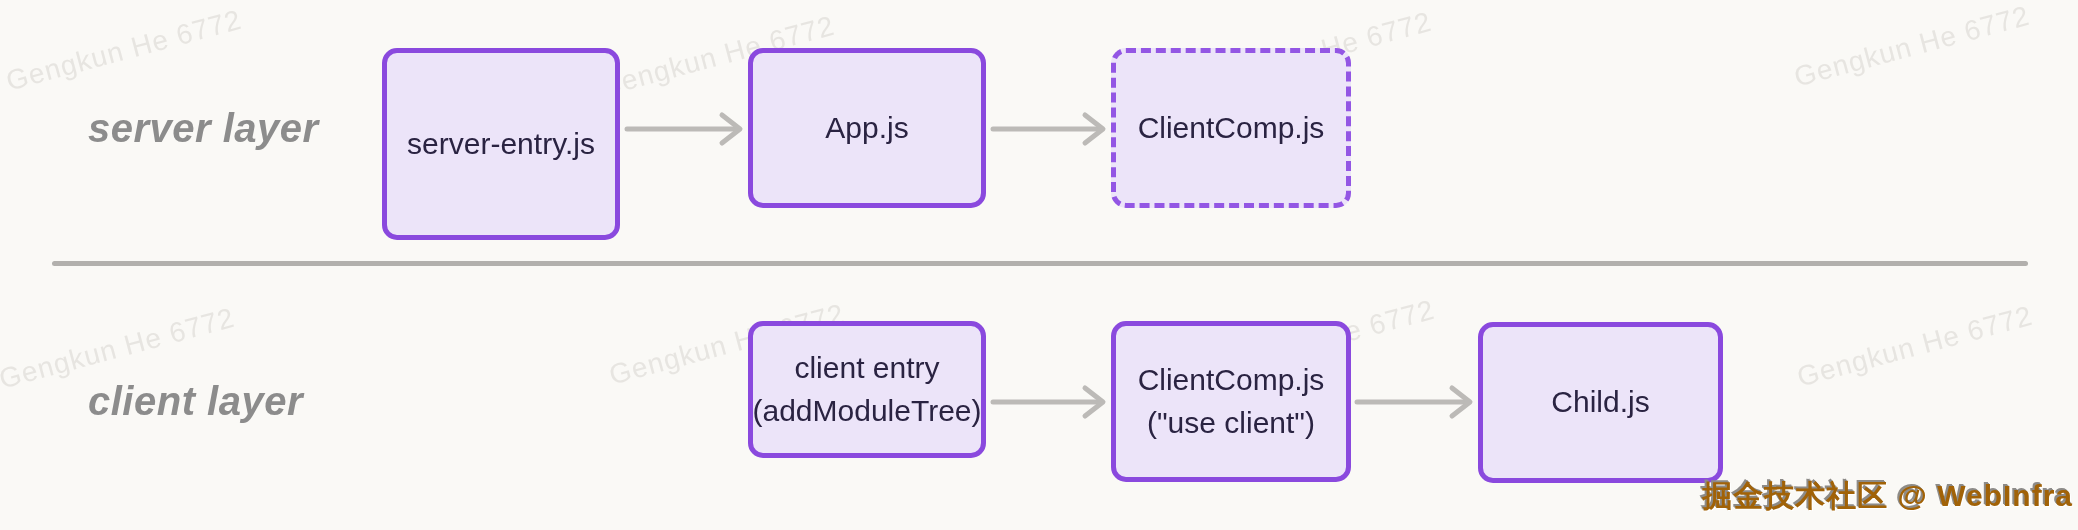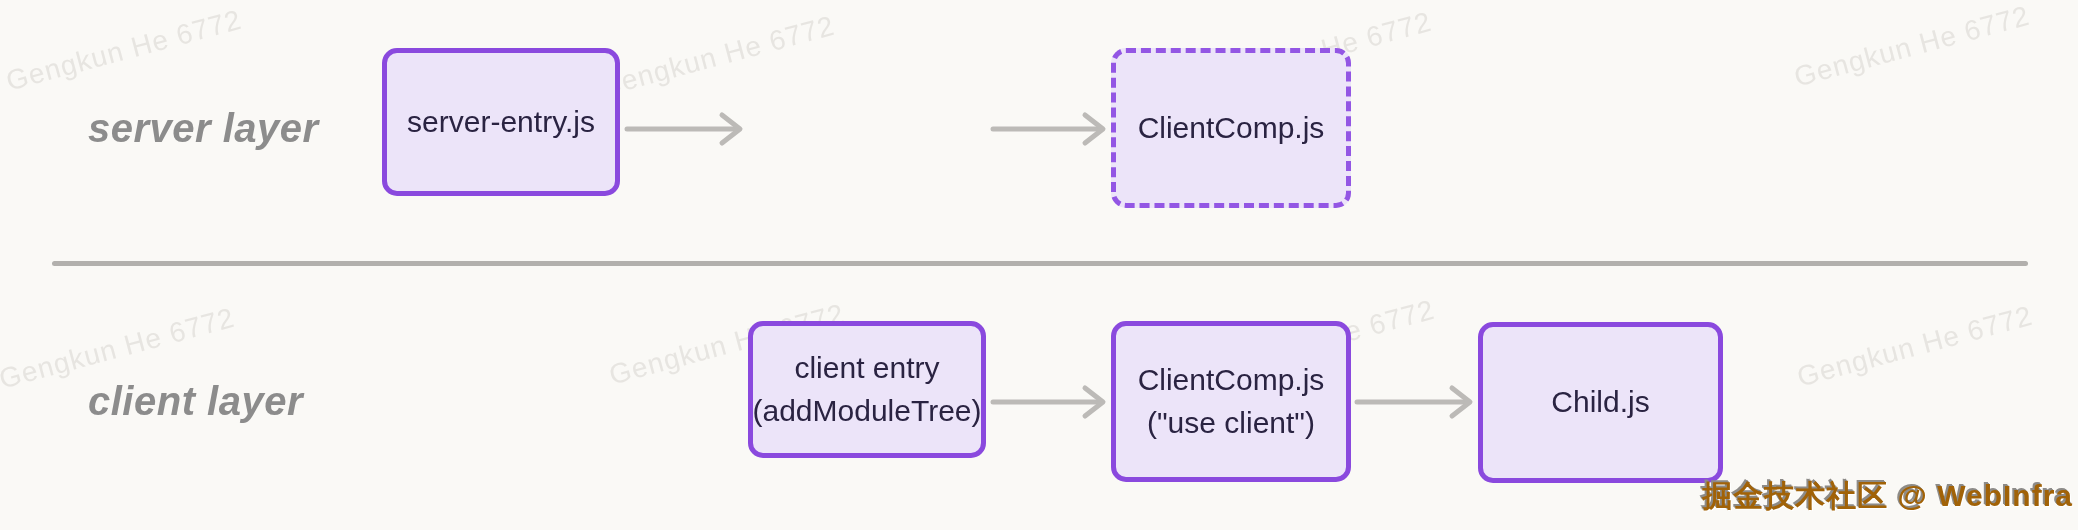--- a/index.html
+++ b/index.html
@@ -76,21 +76,21 @@
     color: #2a2342;
     font-size: 30px;
     line-height: 1.42;
     text-align: center;
     white-space: nowrap;
   }
   .node.dashed {
     border-style: dashed;
     border-color: #9356e4;
   }
-  #n-server-entry { left: 382px;  top: 48px;  width: 238px; height: 148px; }
+  #n-server-entry { left: 382px;  top: 48px;  width: 238px; height: 192px; }
   #n-app          { left: 748px;  top: 48px;  width: 238px; height: 160px; }
   #n-ccomp-ref    { left: 1111px; top: 48px;  width: 240px; height: 160px; }
   #n-client-entry { left: 748px;  top: 321px; width: 238px; height: 137px; }
   #n-ccomp-use    { left: 1111px; top: 321px; width: 240px; height: 161px; }
   #n-child        { left: 1478px; top: 322px; width: 245px; height: 161px; }
 
   
   .arrow { position: absolute; }
   .arrow svg { display: block; }
   #a1 { left: 622px;  top: 104px; }
@@ -127,20 +127,24 @@
 
   <div class="layer-label" id="label-server">server layer</div>
   <div class="layer-label" id="label-client">client layer</div>
 
   <div class="divider"></div>
 
   <div class="node solid" id="n-server-entry">
     <span>server-entry.js</span>
     <span></span>
   </div>
+  <div class="node solid" id="n-app">
+    <span>App.js</span>
+    <span></span>
+  </div>
   <div class="node dashed" id="n-ccomp-ref">
     <span>ClientComp.js</span>
   </div>
 
   <div class="node solid" id="n-client-entry">
     <span>client entry</span>
     <span>(addModuleTree)</span>
   </div>
   <div class="node solid" id="n-ccomp-use">
     <span>ClientComp.js</span>

